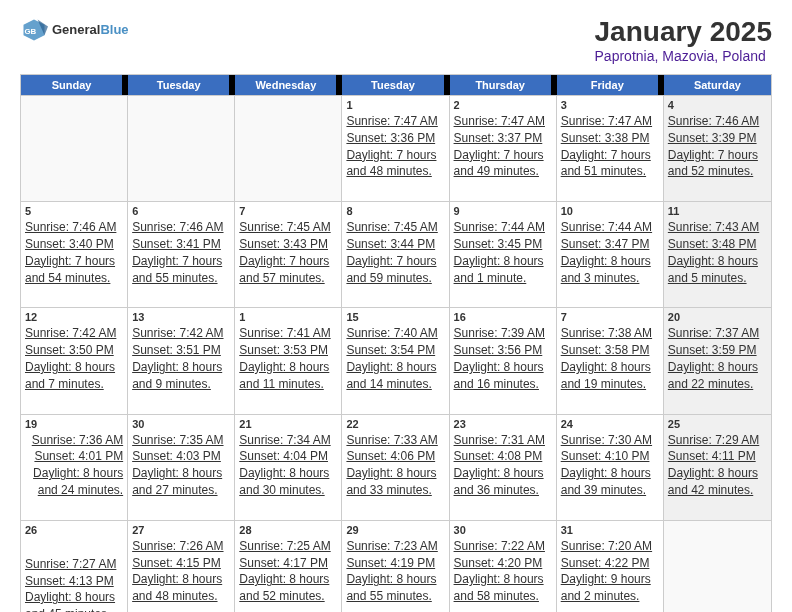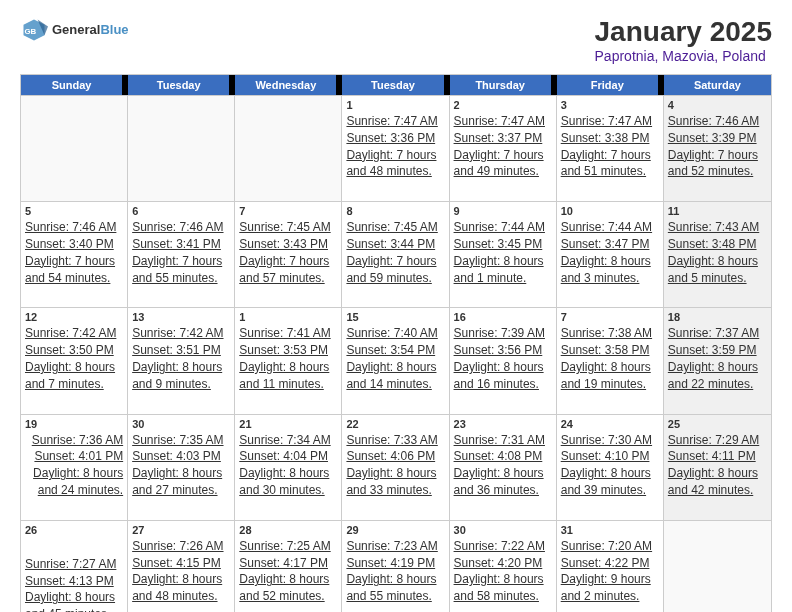--- a/index.html
+++ b/index.html
@@ -264,21 +264,21 @@
 and 16 minutes.</div>
           </div>
           <div class="cal-cell">
             <div class="day-num">7</div>
             <div class="day-info" style="white-space: pre-line;">Sunrise: 7:38 AM
 Sunset: 3:58 PM
 Daylight: 8 hours
 and 19 minutes.</div>
           </div>
           <div class="cal-cell shaded">
-            <div class="day-num">18</div>
+            <div class="day-num">20</div>
             <div class="day-info" style="white-space: pre-line;">Sunrise: 7:37 AM
 Sunset: 3:59 PM
 Daylight: 8 hours
 and 22 minutes.</div>
           </div>
         </div>
         <div class="cal-week">
           <div class="cal-cell">
             <div class="day-num">19</div>
             <div class="day-info" style="white-space: pre-line; text-align: right;">Sunrise: 7:36 AM

